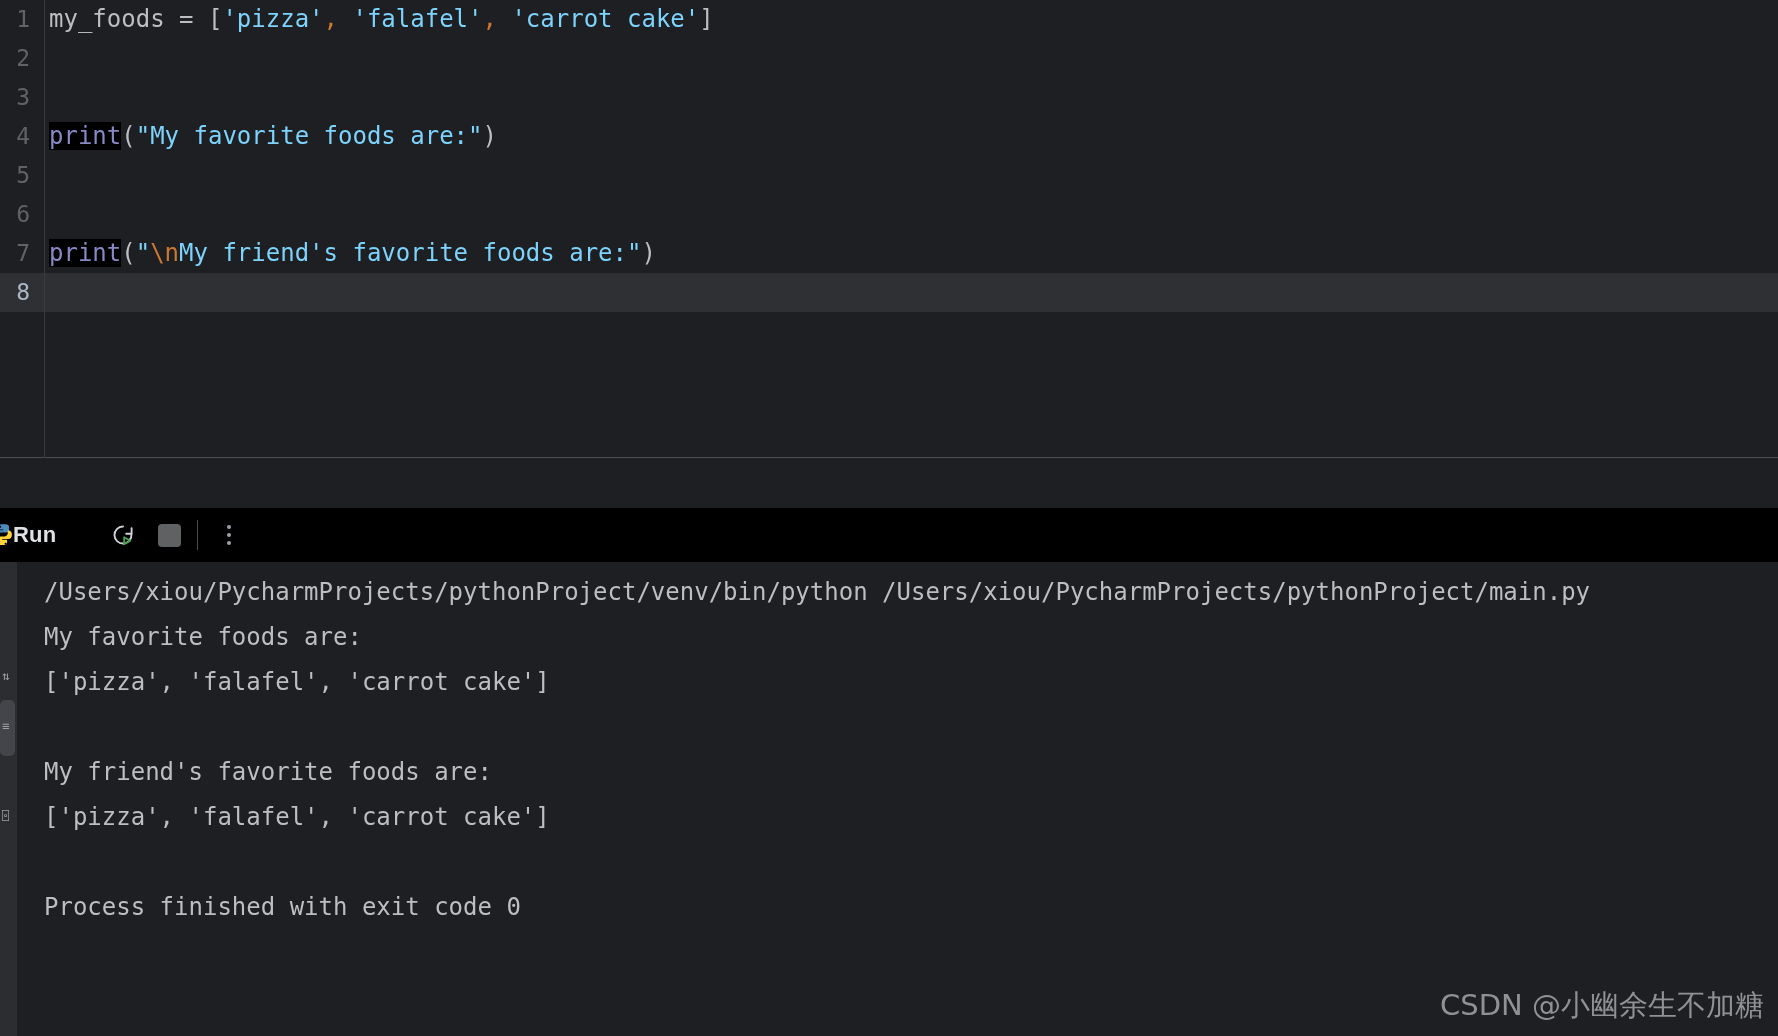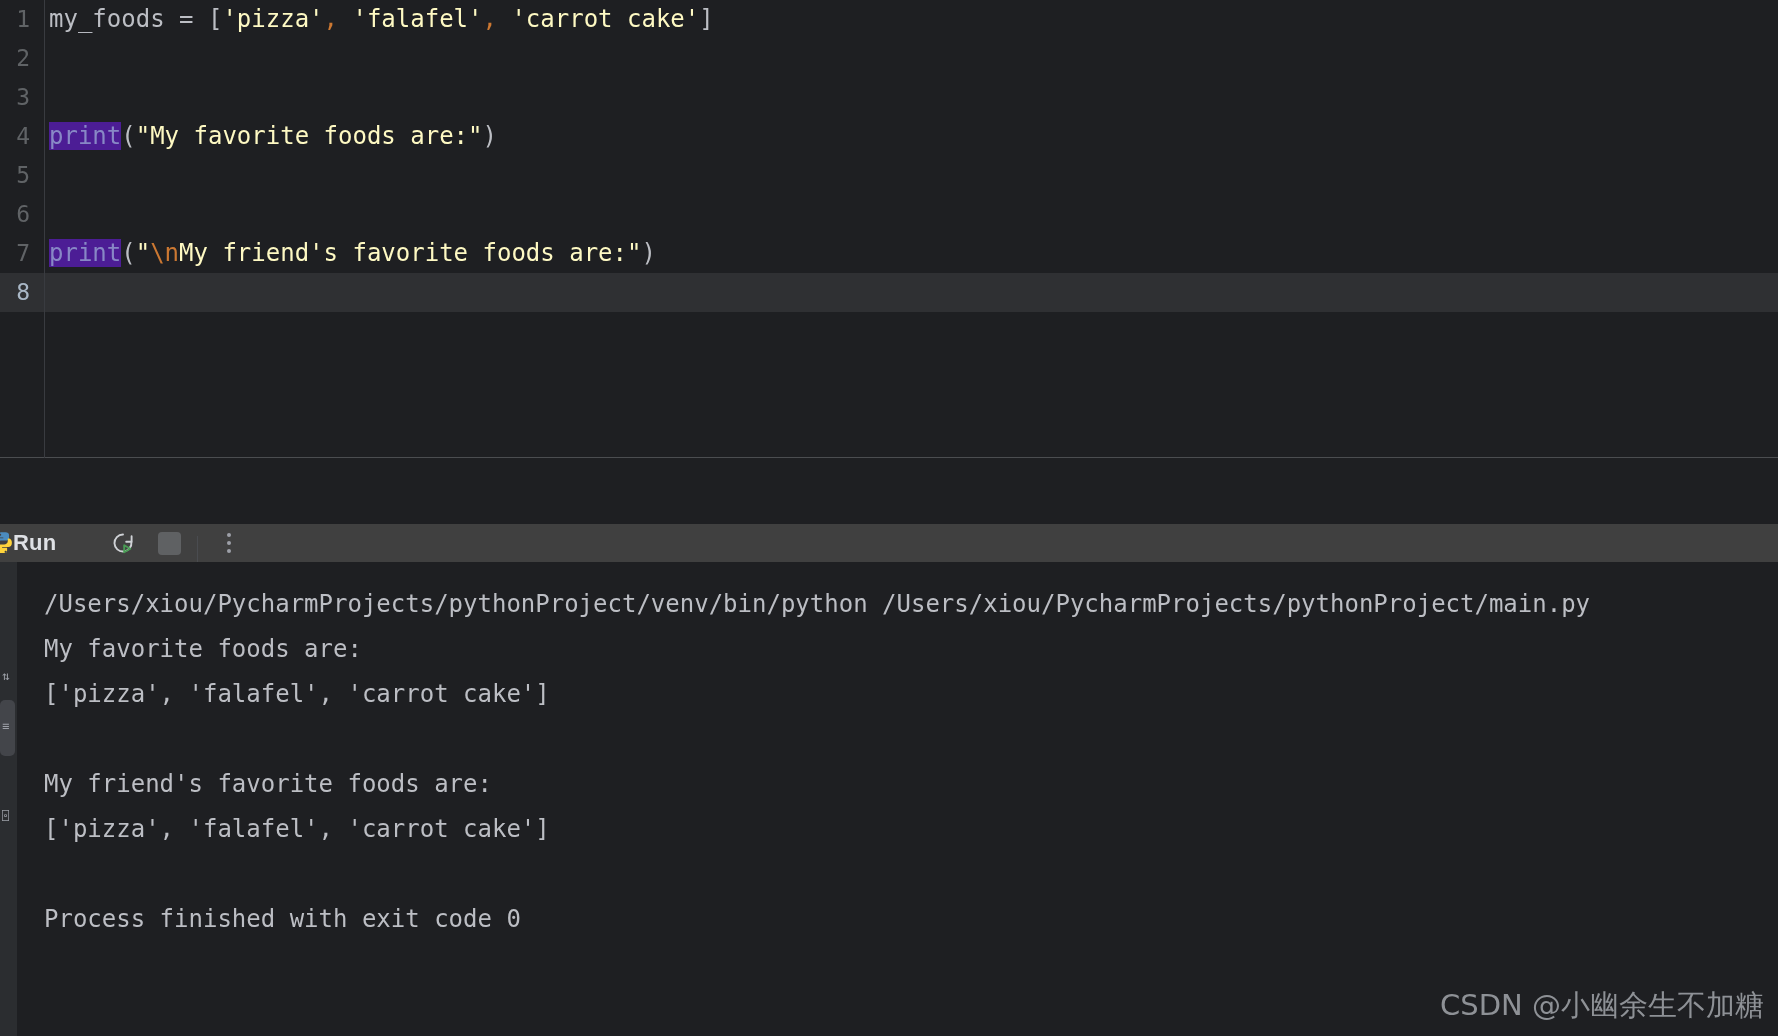--- a/index.html
+++ b/index.html
@@ -69,22 +69,22 @@
   }
   .code-text {
     position: absolute;
     left: 49px;
     font-size: 24px;
     font-family: "DejaVu Sans Mono", "Liberation Mono", monospace;
     color: #bcbec4;
     letter-spacing: 0px;
     white-space: pre;
   }
-  .tok-kw      { color: #8888c6; background: #4c1d95; }
-  .tok-str     { color: #fef9c3; }
+  .tok-kw      { color: #8888c6; background: #000000; }
+  .tok-str     { color: #7dd3fc; }
   .tok-esc     { color: #cc7832; }
   .tok-comma   { color: #cc7832; }
   .tok-plain   { color: #bcbec4; }
 
   .caret {
     display: inline-block;
     width: 2px;
     height: 26px;
     background: #cdd1d6;
     vertical-align: -5px;
@@ -106,25 +106,24 @@
     width: 1778px;
     height: 50px;
     background: #1e1f22;
   }
 
   
   .run-header {
     position: absolute;
     left: 0; top: 508px;
     width: 1778px;
-    height: 38px;
-    background: #404040;
+    height: 54px;
+    background: #000000;
     display: flex;
     align-items: center;
-    margin-top: 16px;
   }
   .py-icon {
     position: absolute;
     left: -10px;
     width: 26px;
     height: 26px;
   }
   .run-title {
     position: absolute;
     left: 13px;
@@ -205,21 +204,20 @@
     width: 1px;
     height: 474px;
     background: #1e1f22;
   }
   .console-out {
     position: absolute;
     left: 44px;
     top: 8px;
     width: 1734px;
     white-space: pre;
-    margin-top: 12px;
   }
   .out-line {
     height: 45px;
     line-height: 45px;
     font-size: 24px;
     font-family: "DejaVu Sans Mono", "Liberation Mono", monospace;
     color: #bcbec4;
     white-space: pre;
   }
 

